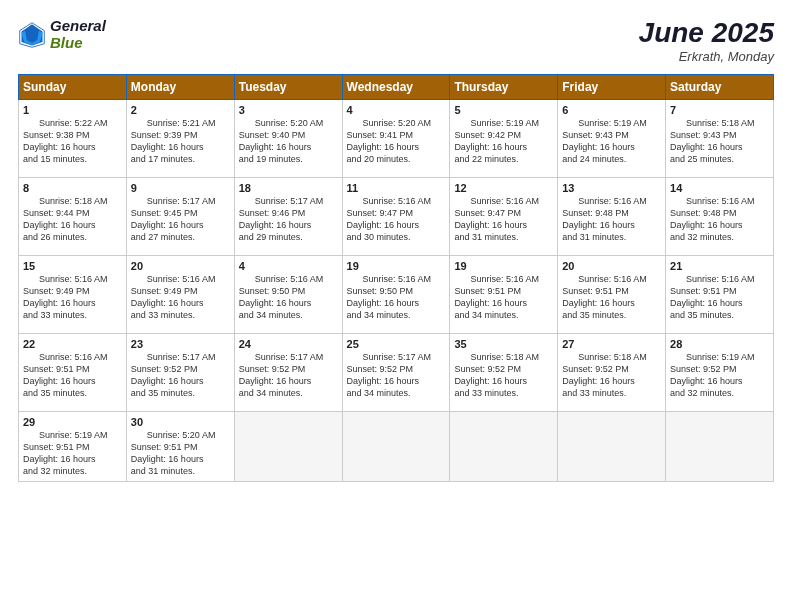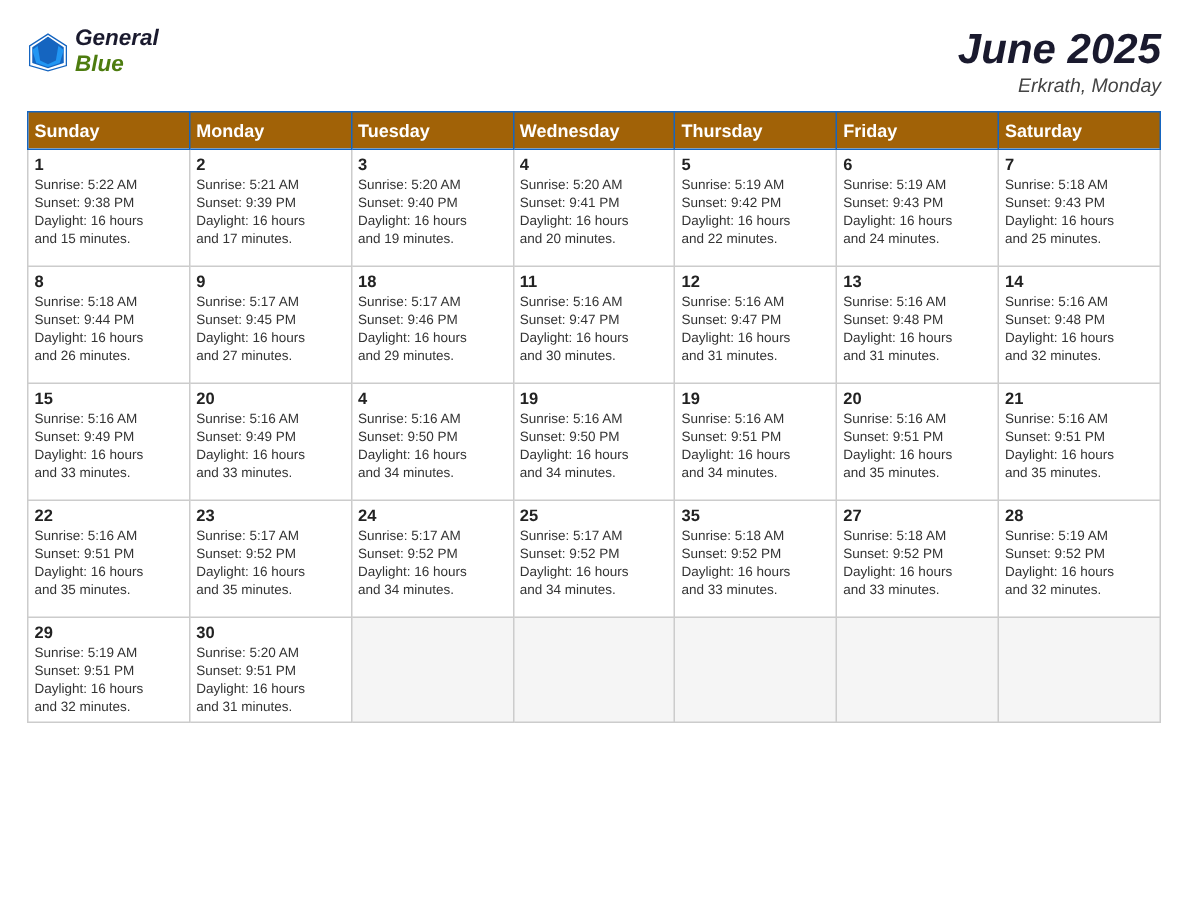--- a/index.html
+++ b/index.html
@@ -81,20 +81,21 @@
     .day-num {
       font-size: 11px;
       font-weight: bold;
       display: block;
       margin-bottom: 1px;
     }
     .cell-text {
       font-size: 9px;
       line-height: 1.35;
       color: #333;
+      margin-left: 16px;
     }
     td.empty {
       background: #f5f5f5;
     }
   </style>
 </head>
 <body>
 
 <div class="page">
   <div class="header">

